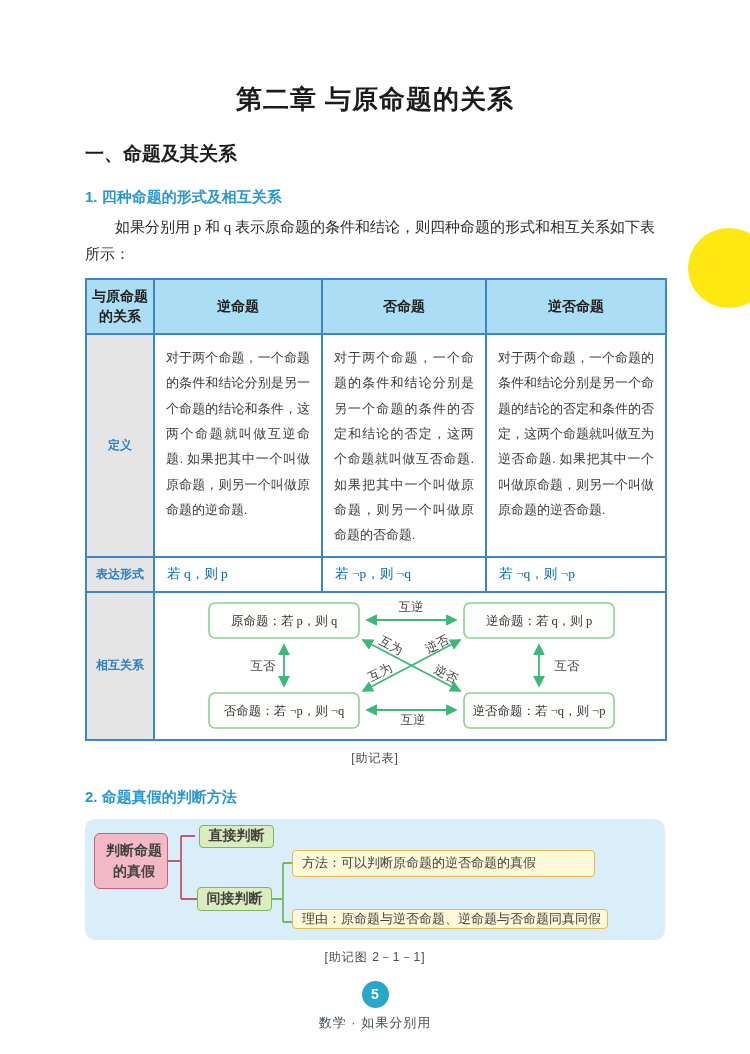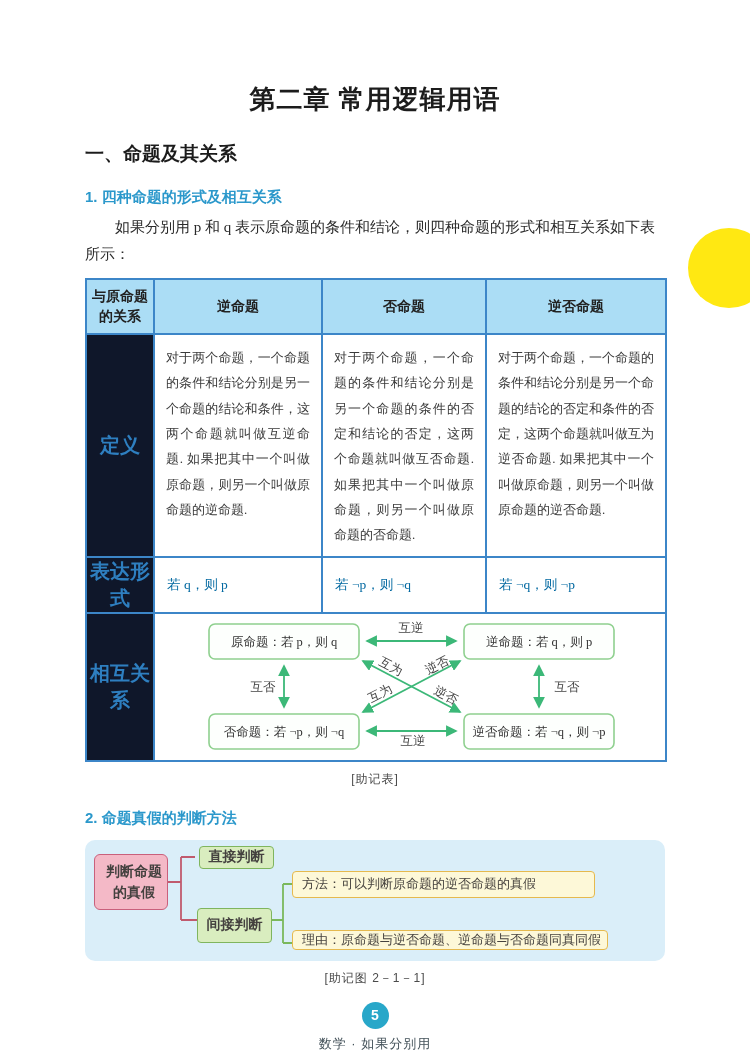--- a/index.html
+++ b/index.html
@@ -10,55 +10,55 @@
   .chapter-title { padding-top:82px; text-align:center; font-size:26px; font-weight:bold; color:#1c1c1c; letter-spacing:1px; }
   .section-title { margin-top:24px; font-size:19px; font-weight:bold; color:#1c1c1c; }
   .sub-title { margin-top:21px; font-size:15px; font-weight:bold; color:#2b98cb; }
   .intro { margin-top:7px; font-size:15px; line-height:1.8; color:#2a2a2a; text-indent:2em; font-family:"Liberation Serif", serif; }
 
   
   table.prop { width:580px; margin-top:10px; border-collapse:collapse; table-layout:fixed; }
   table.prop td, table.prop th { border:2px solid #3c86c8; }
   col.c1{width:68px;} col.c2{width:168px;} col.c3{width:164px;} col.c4{width:180px;}
   th.hdr { background:#abddf5; height:55px; font-size:14px; font-weight:bold; color:#222; text-align:center; line-height:1.4; padding:2px; }
-  td.rowlab { color:#2e7fc0; font-weight:bold; font-size:20px; text-align:center; background:#0f172a; }
+  td.rowlab { color:#2e7fc0; font-weight:bold; font-size:12px; text-align:center; background:#e5e5e5; }
   td.def { vertical-align:top; padding:10px 11px 8px 11px; font-family:"Liberation Serif", serif; font-size:13px; line-height:1.95; color:#3a3a3a; text-align:justify; }
   td.expr { height:35px; padding-left:12px; font-family:"Liberation Serif", serif; font-size:13.5px; color:#0369a1; }
   td.diagram-cell { padding:0; background:#fff; }
 
   .caption { margin-top:9px; text-align:center; font-size:12px; color:#4a4a4a; letter-spacing:1px; }
 
   
   .flow { position:relative; margin-top:12px; width:580px; height:121px; background:#daeef9; border-radius:10px; }
   .flow svg.connectors { position:absolute; left:0; top:0; }
   .fbox { position:absolute; display:flex; align-items:center; justify-content:center; font-weight:bold; color:#44413f; }
   .froot { left:9px; top:14px; width:74px; height:56px; background:#f4b9c7; border:1.5px solid #c9607c; border-radius:6px; font-size:14px; line-height:1.45; white-space:pre-line; text-align:center;padding-left:6px; }
   .fbranch { background:#d9edbf; border:1.5px solid #7fb55e; border-radius:4px; font-size:14px; }
   .fb-direct { left:114px; top:6px; width:75px; height:23px; }
-  .fb-indirect { left:112px; top:68px; width:75px; height:35px; }
+  .fb-indirect { left:112px; top:68px; width:75px; height:24px; }
   .fleaf { background:#fdf8d8; border:1.5px solid #e5b94e; border-radius:4px; font-weight:normal; font-family:"Liberation Serif", serif; font-size:13px; color:#46423e; justify-content:flex-start; padding-left:9px; }
   .fl-method { left:207px; top:31px; width:303px; height:27px; }
   .fl-reason { left:207px; top:90px; width:316px; height:20px; }
 
   
   .page-badge { margin:15px auto 0; width:27px; height:27px; border-radius:50%; background:#28a7c9; color:#fff; font-size:14px; font-weight:bold; display:flex; align-items:center; justify-content:center; }
   .footer-text { margin-top:6px; text-align:center; font-size:13px; color:#44525a; letter-spacing:1px; }
 
   .yellow-dot { position:absolute; left:688px; top:228px; width:82px; height:80px; border-radius:50%; background:#ffe812; }
 
   svg text { font-family:"Liberation Serif", serif; }
 </style>
 </head>
 <body>
 
 <div class="page">
   <div class="yellow-dot"></div>
 
   <div class="content">
-    <div class="chapter-title">第二章 常用逻辑用语</div>
+    <div class="chapter-title">第二章 与原命题的关系</div>
     <div class="section-title">一、命题及其关系</div>
 
     <div class="sub-title">1. 四种命题的形式及相互关系</div>
     <p class="intro">如果分别用 p 和 q 表示原命题的条件和结论，则四种命题的形式和相互关系如下表所示：</p>
 
     <table class="prop">
       <colgroup>
           <col class="c1">
           <col class="c2">
           <col class="c3">

